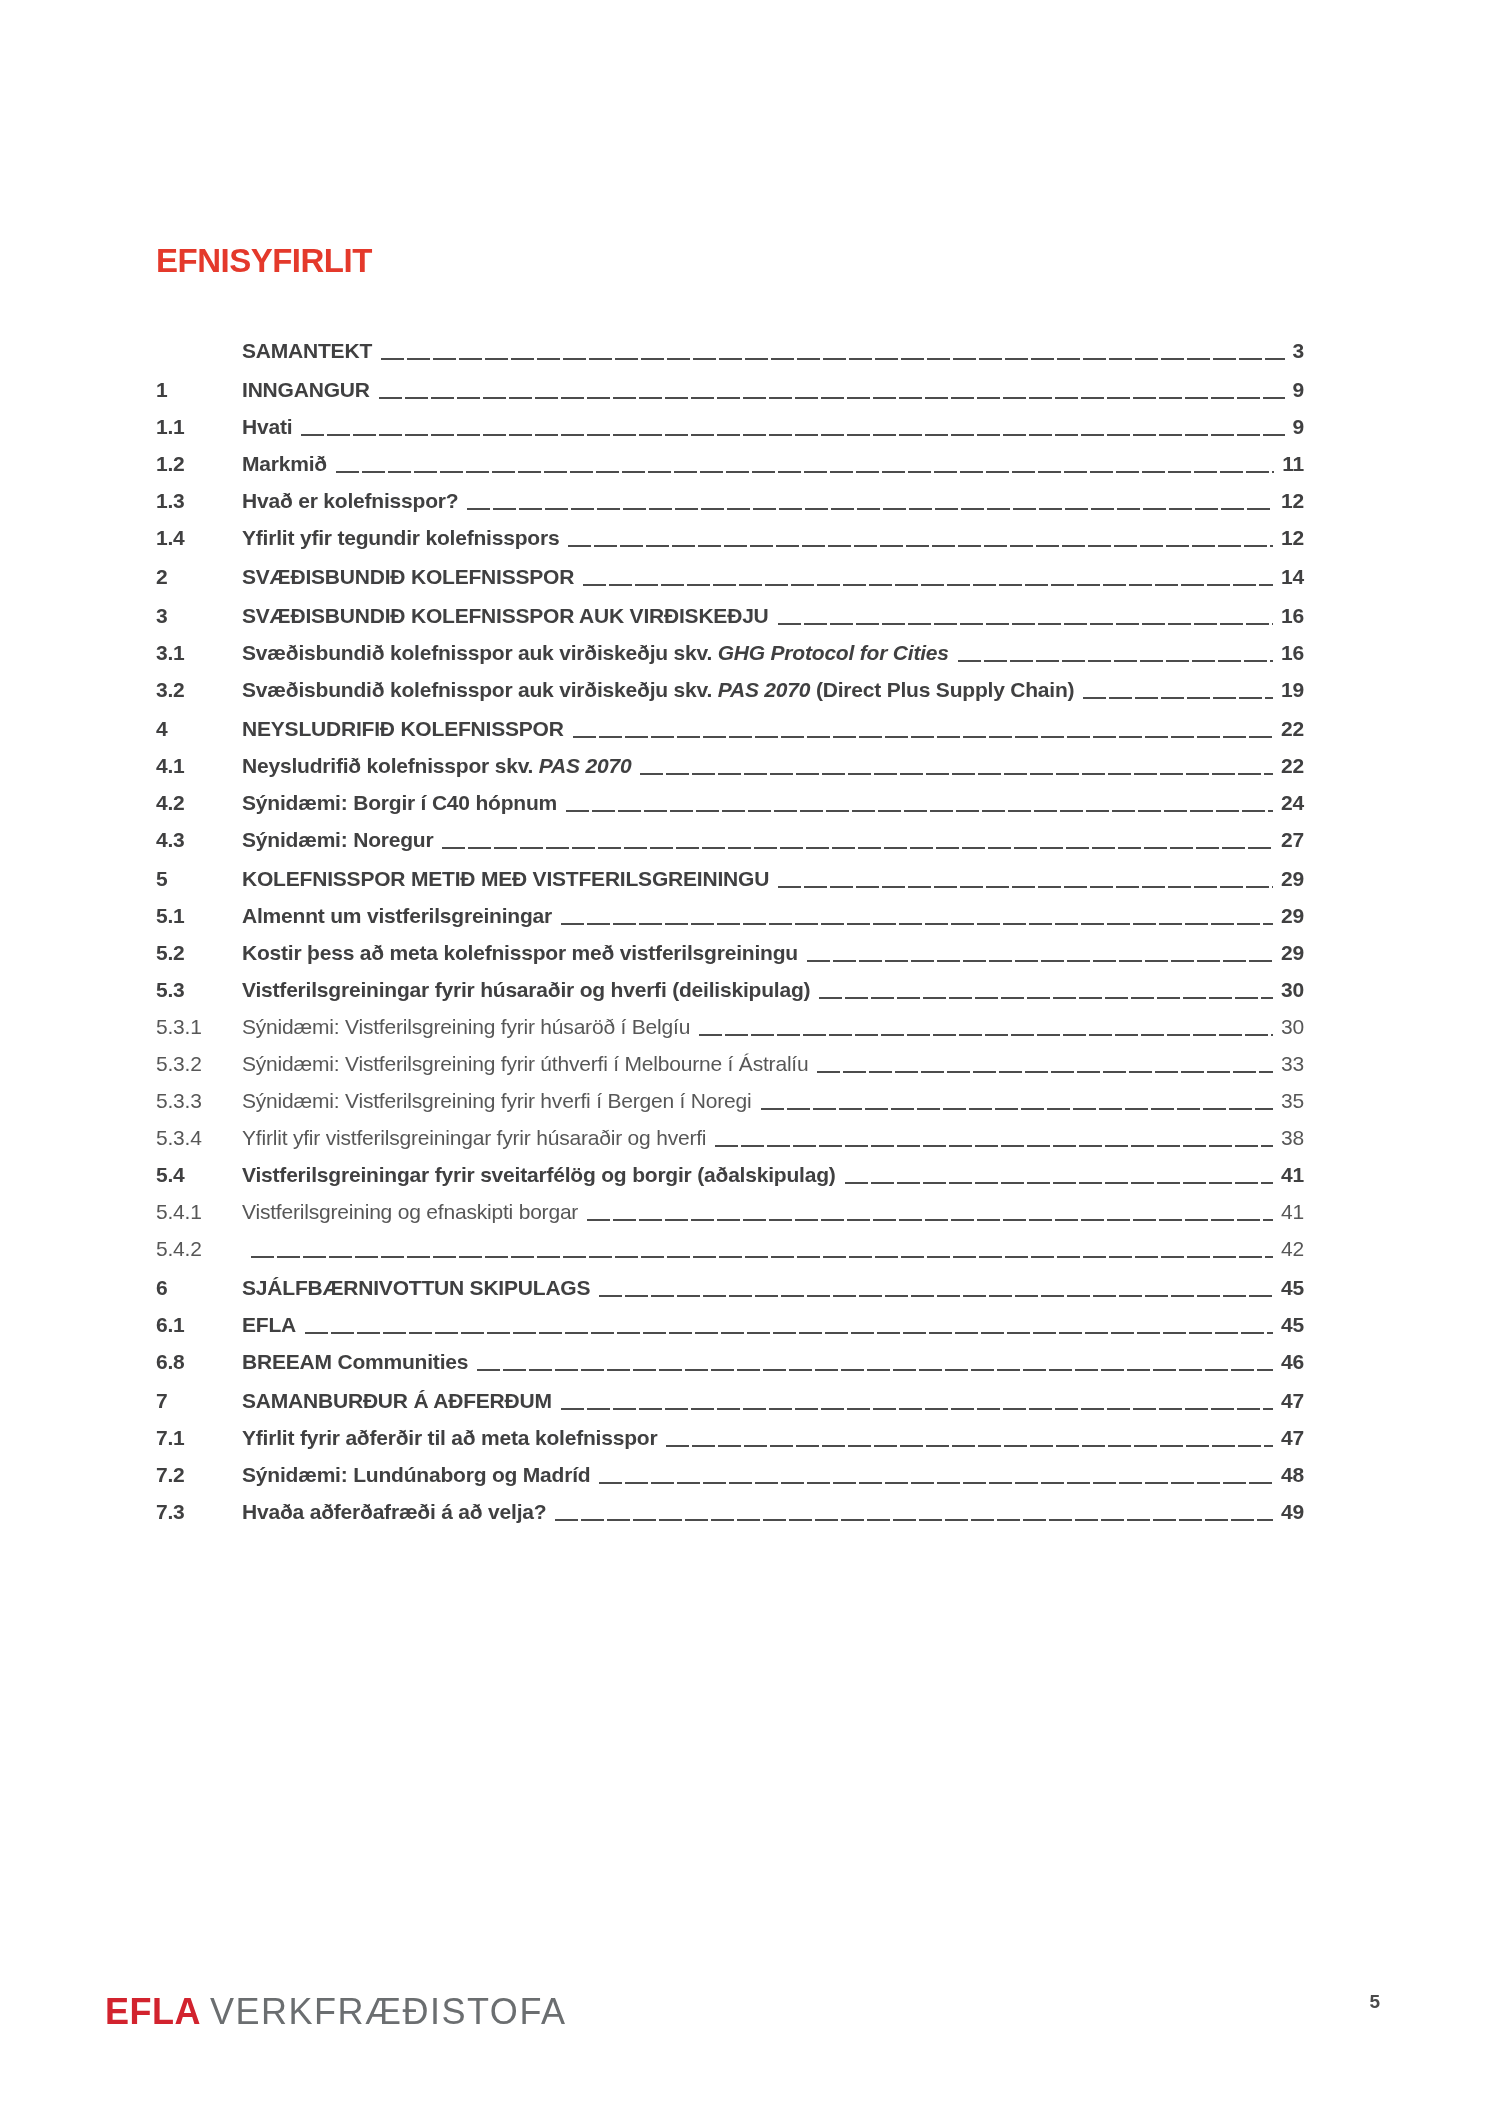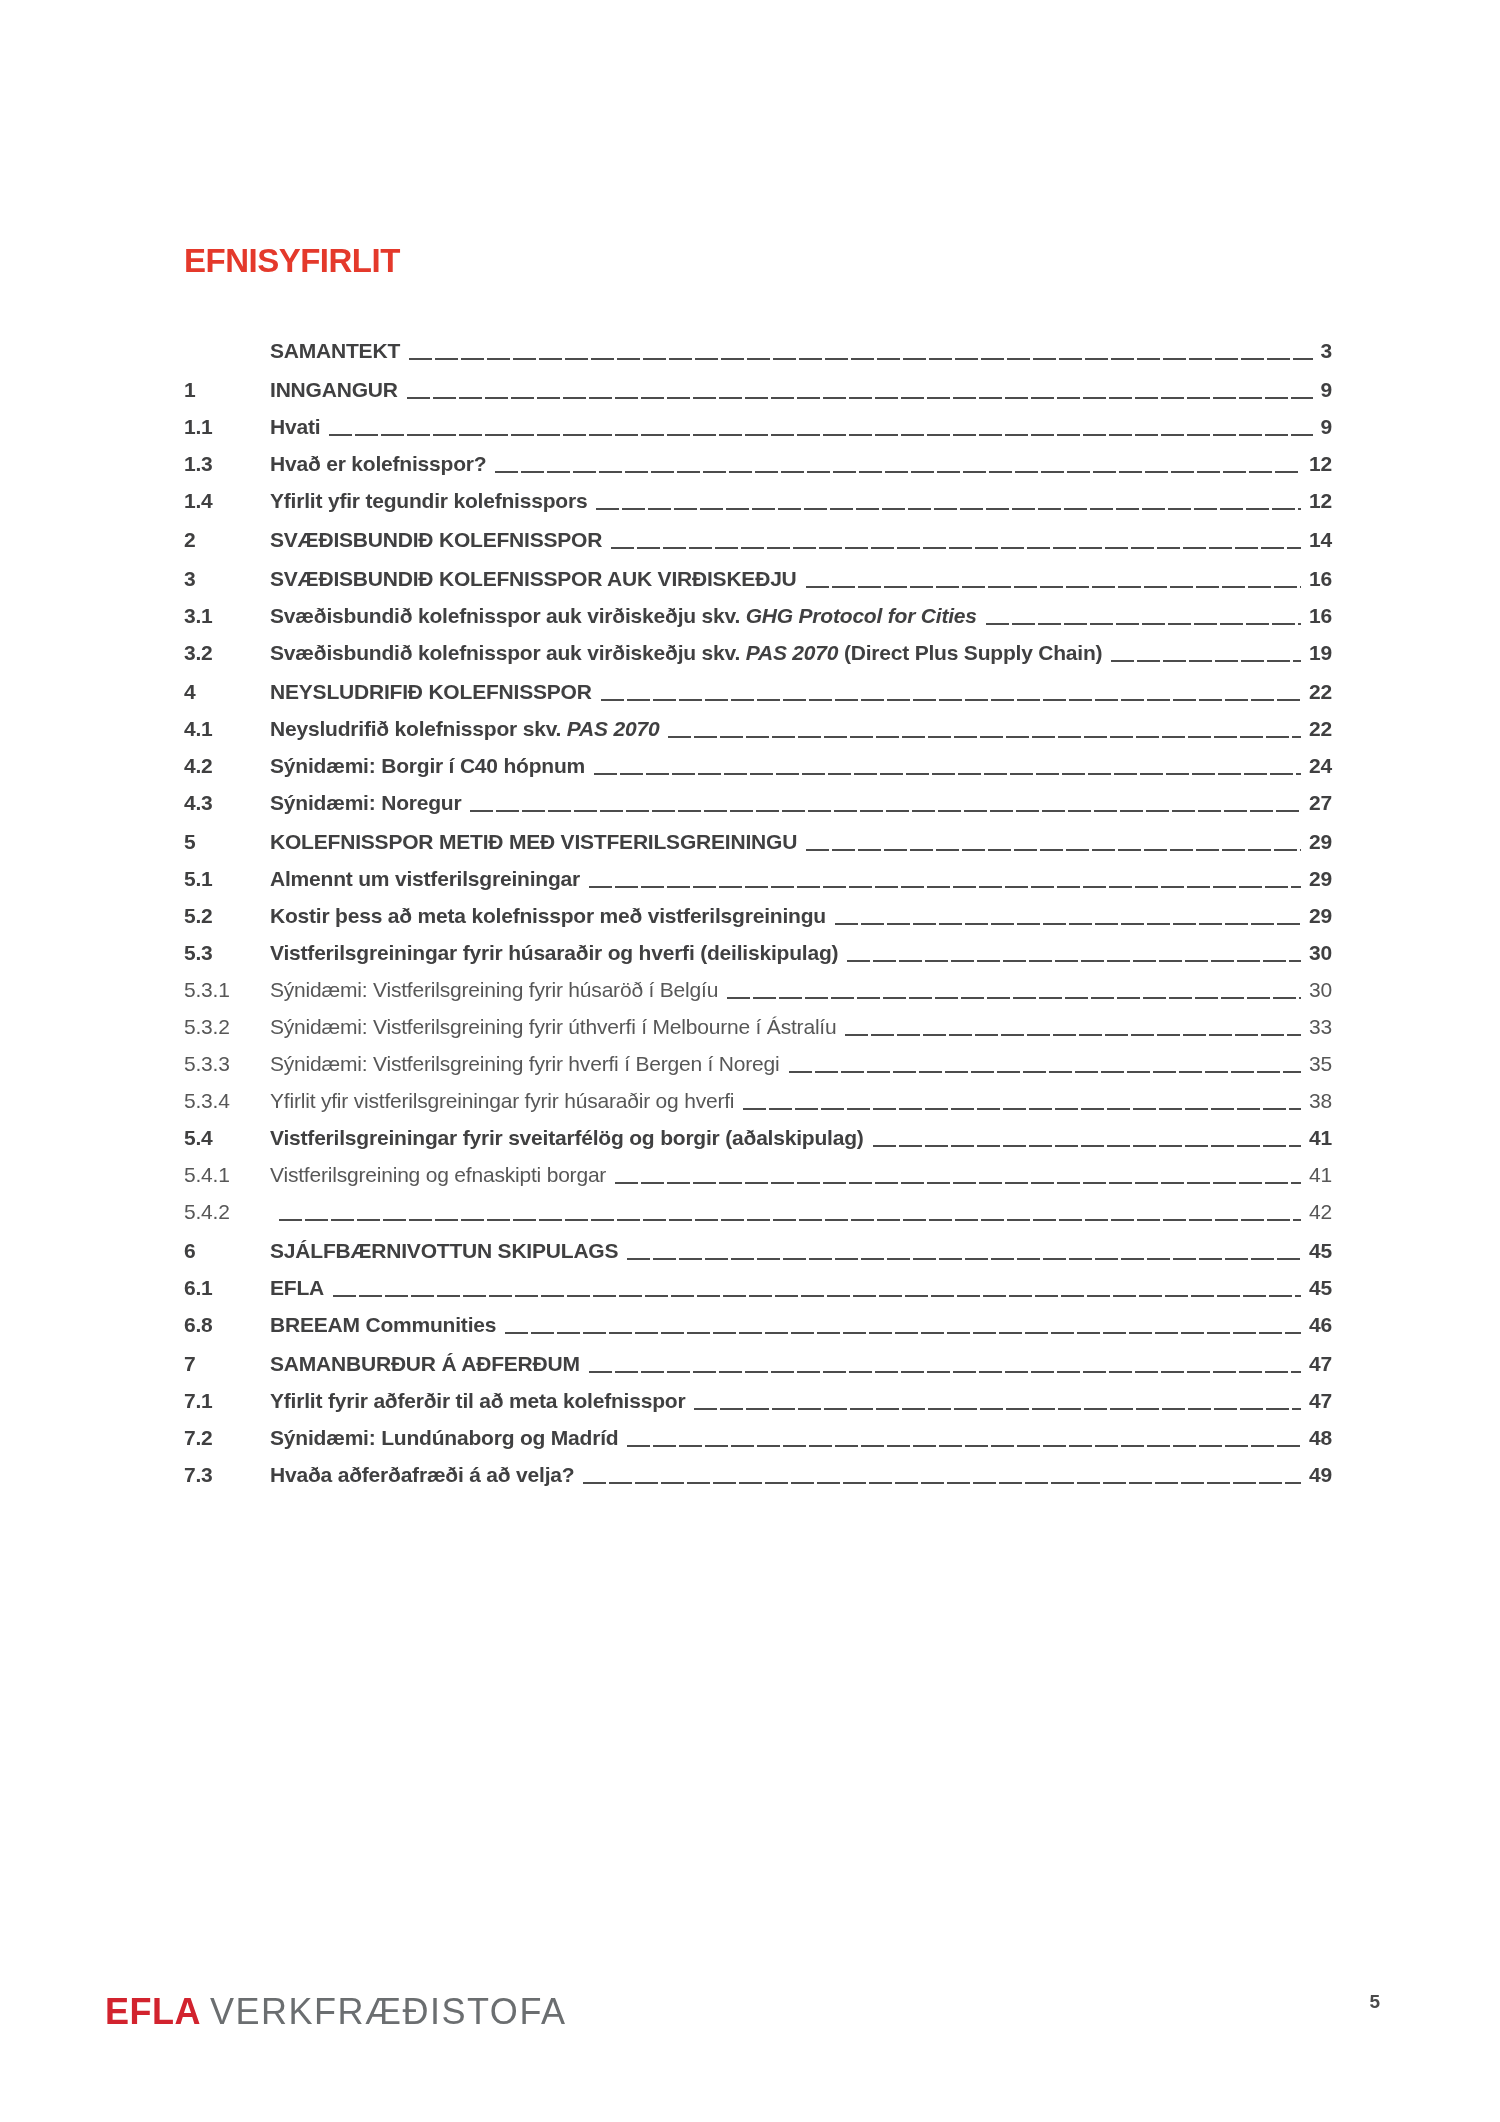--- a/index.html
+++ b/index.html
@@ -6,21 +6,21 @@
   .page {
     position: relative;
     width: 1500px;
     height: 2122px;
     background: #ffffff;
     font-family: "Liberation Sans", "DejaVu Sans", sans-serif;
     overflow: hidden;
   }
   .content {
     position: absolute;
-    left: 184px;
+    left: 156px;
     top: 243px;
     width: 1148px;
   }
   .doc-title {
     margin: 0;
     font-size: 33px;
     line-height: 36px;
     font-weight: bold;
     letter-spacing: -0.5px;
     color: var(--accent, #e4392b);
@@ -106,20 +106,26 @@
           <span class="leader"></span>
           <span class="toc-page">9</span>
         </div>
         <div class="toc-row lvl2">
           <span class="toc-num">1.1</span>
           <span class="toc-label"><span>Hvati</span></span>
           <span class="leader"></span>
           <span class="toc-page">9</span>
         </div>
         <div class="toc-row lvl2">
+          <span class="toc-num">1.2</span>
+          <span class="toc-label"><span>Markmið</span></span>
+          <span class="leader"></span>
+          <span class="toc-page">11</span>
+        </div>
+        <div class="toc-row lvl2">
           <span class="toc-num">1.3</span>
           <span class="toc-label"><span>Hvað er kolefnisspor?</span></span>
           <span class="leader"></span>
           <span class="toc-page">12</span>
         </div>
         <div class="toc-row lvl2">
           <span class="toc-num">1.4</span>
           <span class="toc-label"><span>Yfirlit yfir tegundir kolefnisspors</span></span>
           <span class="leader"></span>
           <span class="toc-page">12</span>

